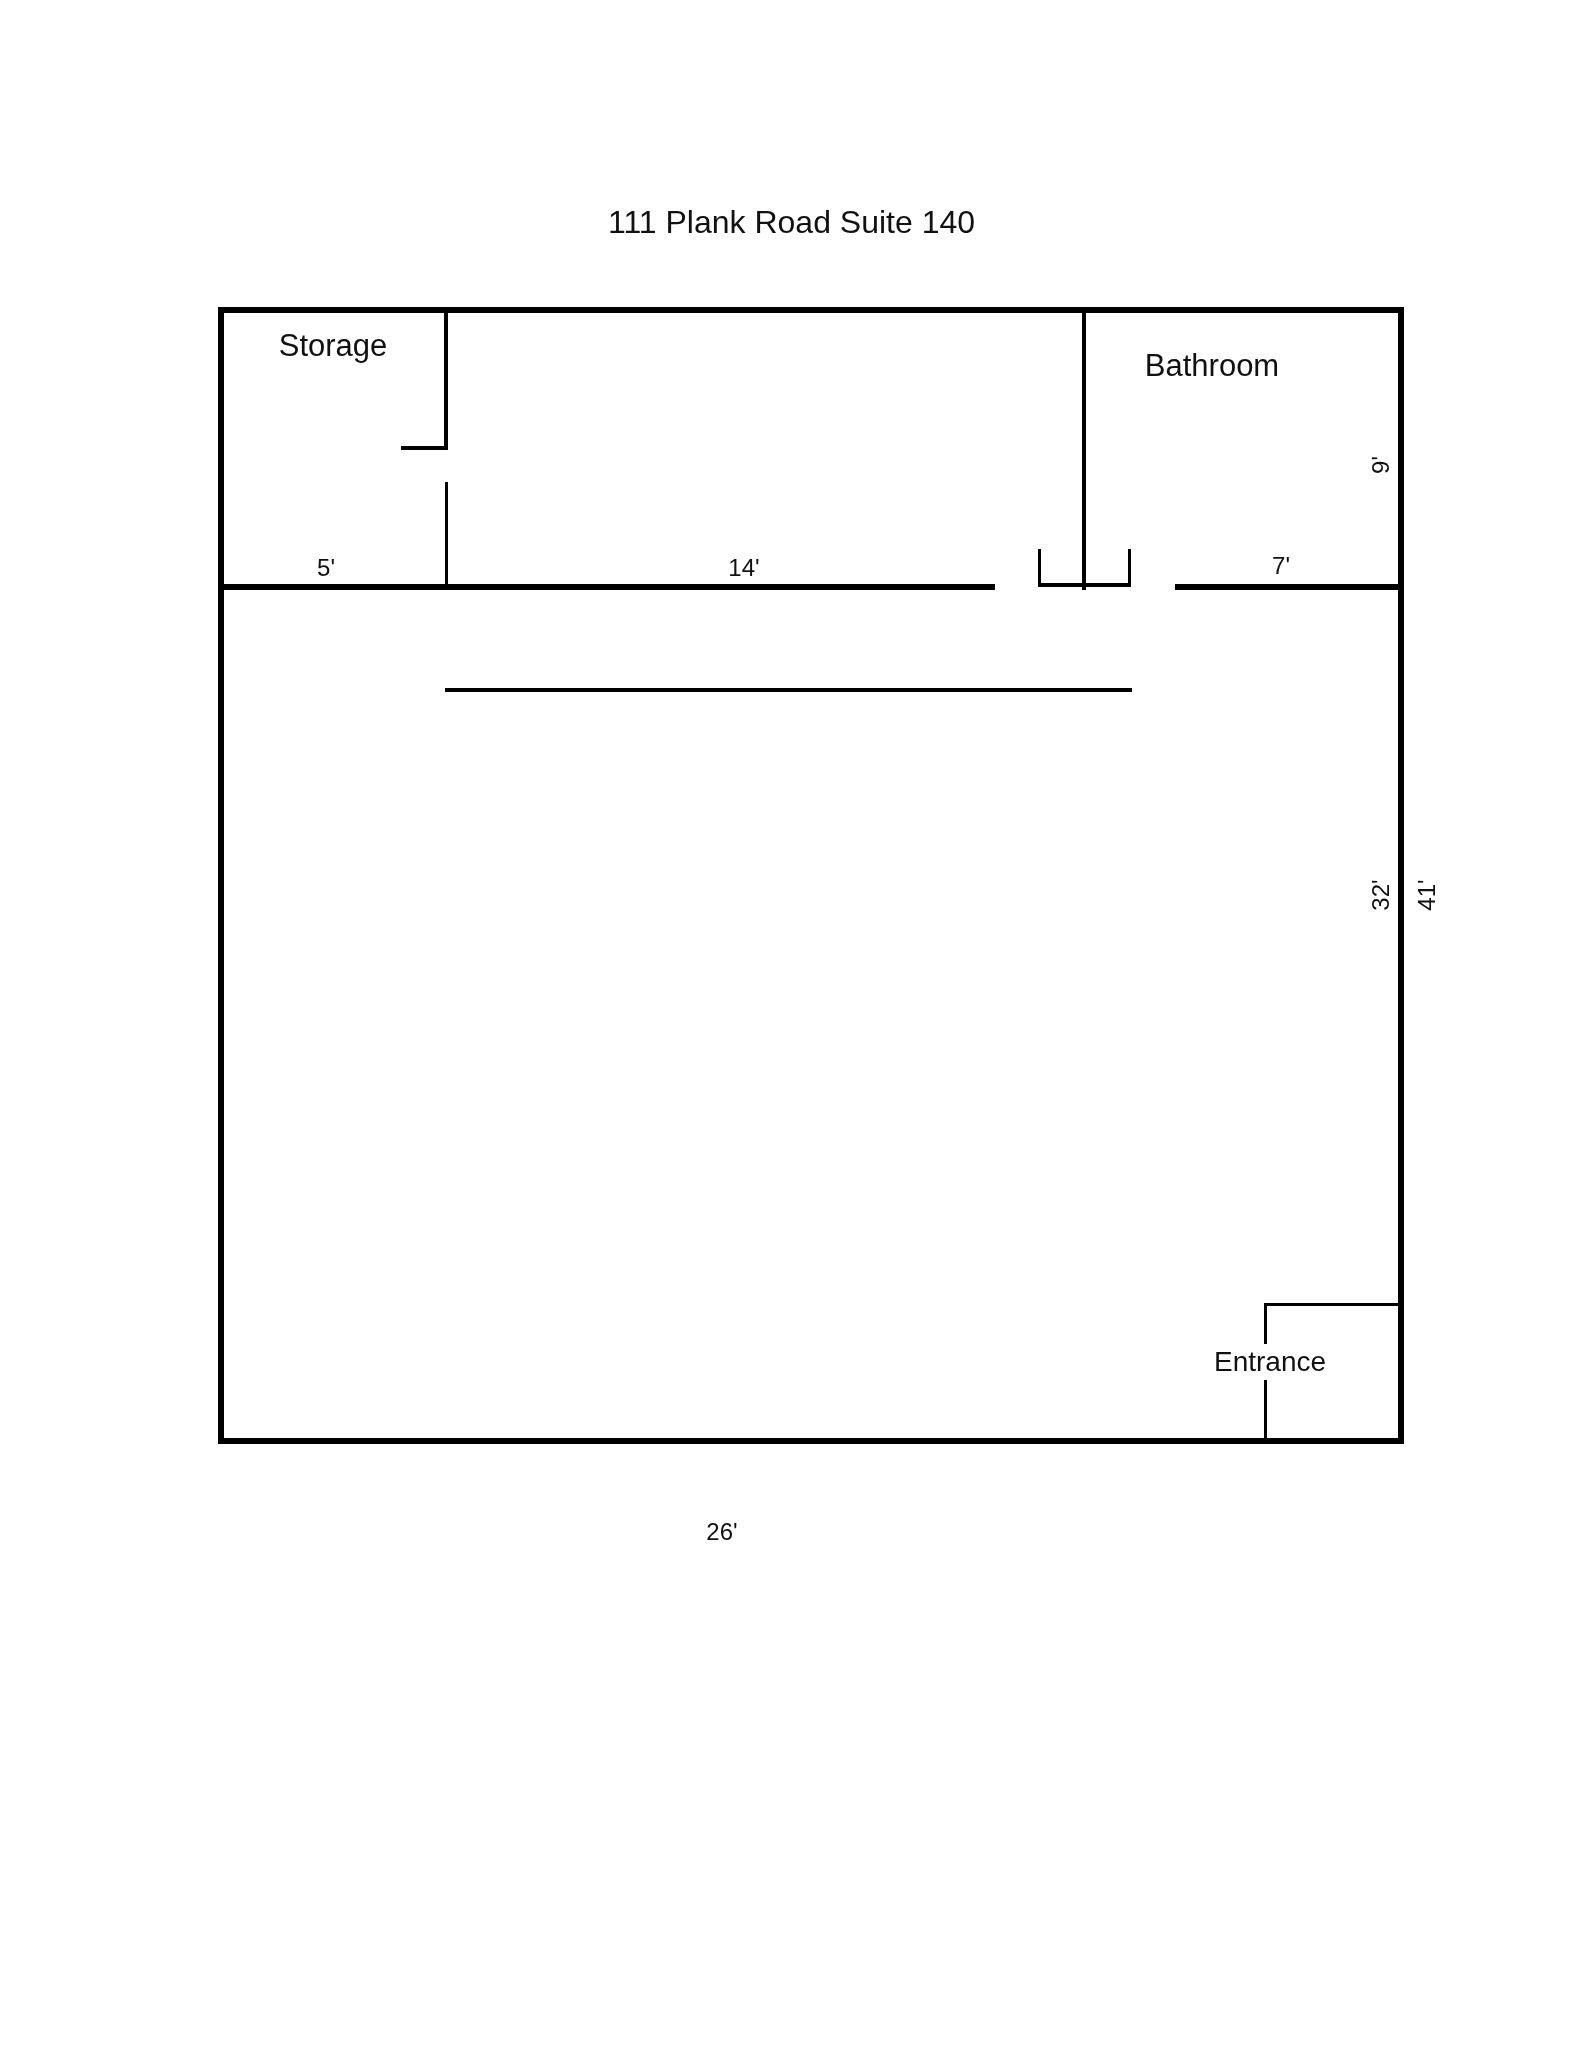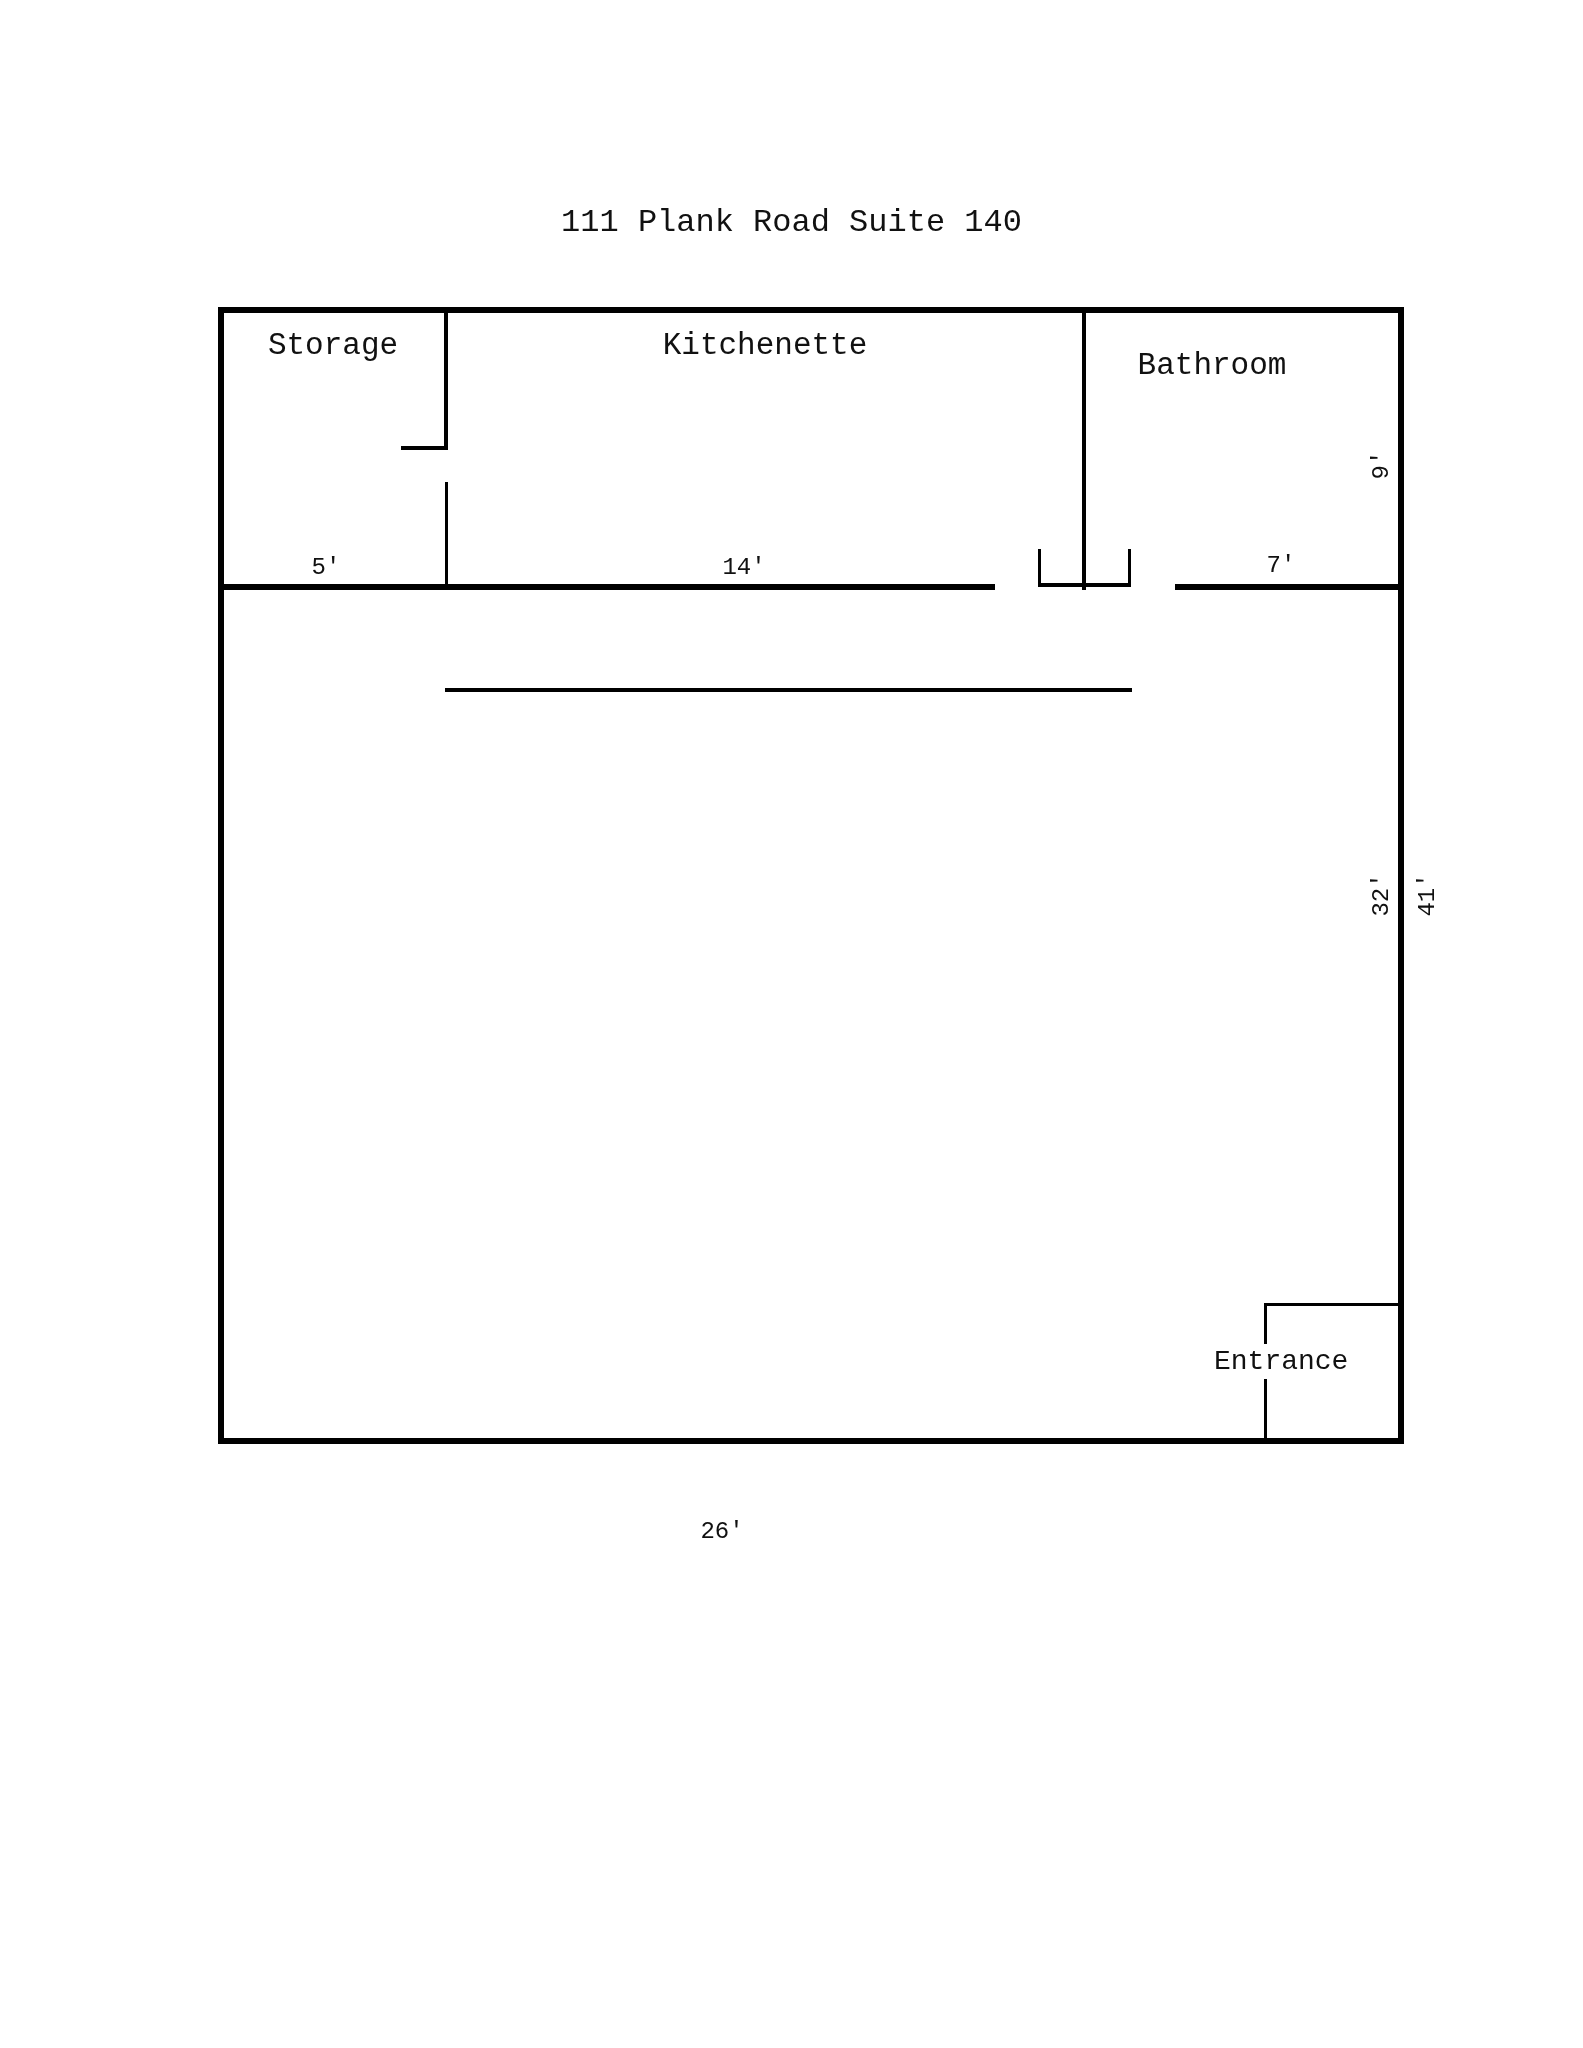--- a/index.html
+++ b/index.html
@@ -5,21 +5,21 @@
   html, body {
     margin: 0;
     padding: 0;
     background: #ffffff;
   }
   .page {
     position: relative;
     width: 1583px;
     height: 2048px;
     background: #ffffff;
-    font-family: Liberation Mono, monospace;
+    font-family: Liberation Sans, sans-serif;
     color: #111111;
     overflow: hidden;
   }
   .wall { position: absolute; background: var(--wall, #000000); }
   .outer-walls {
     position: absolute;
     left: 218px; top: 307px;
     width: 1186px; height: 1137px;
     border: 6px solid var(--wall, #000000);
     box-sizing: border-box;
@@ -102,21 +102,20 @@
   <div class="wall" style="left:1038px; top:549px; width:3px; height:38px;"></div>
   <div class="wall" style="left:1128px; top:549px; width:3px; height:38px;"></div>
   <div class="wall" style="left:1038px; top:583px; width:93px; height:4px;"></div>
 
   <div class="wall" style="left:445px; top:688px; width:687px; height:4px;"></div>
 
   <div class="wall" style="left:1266px; top:1303px; width:132px; height:3px;"></div>
   <div class="wall" style="left:1264px; top:1303px; width:3px; height:135px;"></div>
 
   <div class="room-label" style="left:222px; width:222px;">Storage</div>
-  <div class="room-label" style="left:448px; width:634px;">Kitchenette</div>
   <div class="room-label" style="left:1086px; width:252px;margin-top:20px;">Bathroom</div>
 
   <div class="dim-label" style="left:296px; top:554px; width:60px;">5'</div>
   <div class="dim-label" style="left:714px; top:554px; width:60px;">14'</div>
   <div class="dim-label" style="left:1251px; top:552px; width:60px;">7'</div>
   <div class="dim-label" style="left:692px; top:1518px; width:60px;">26'</div>
 
   <div class="vlabel" style="left:1351px; top:450px;">9'</div>
   <div class="vlabel" style="left:1351px; top:880px;">32'</div>
   <div class="vlabel" style="left:1397px; top:880px;">41'</div>

